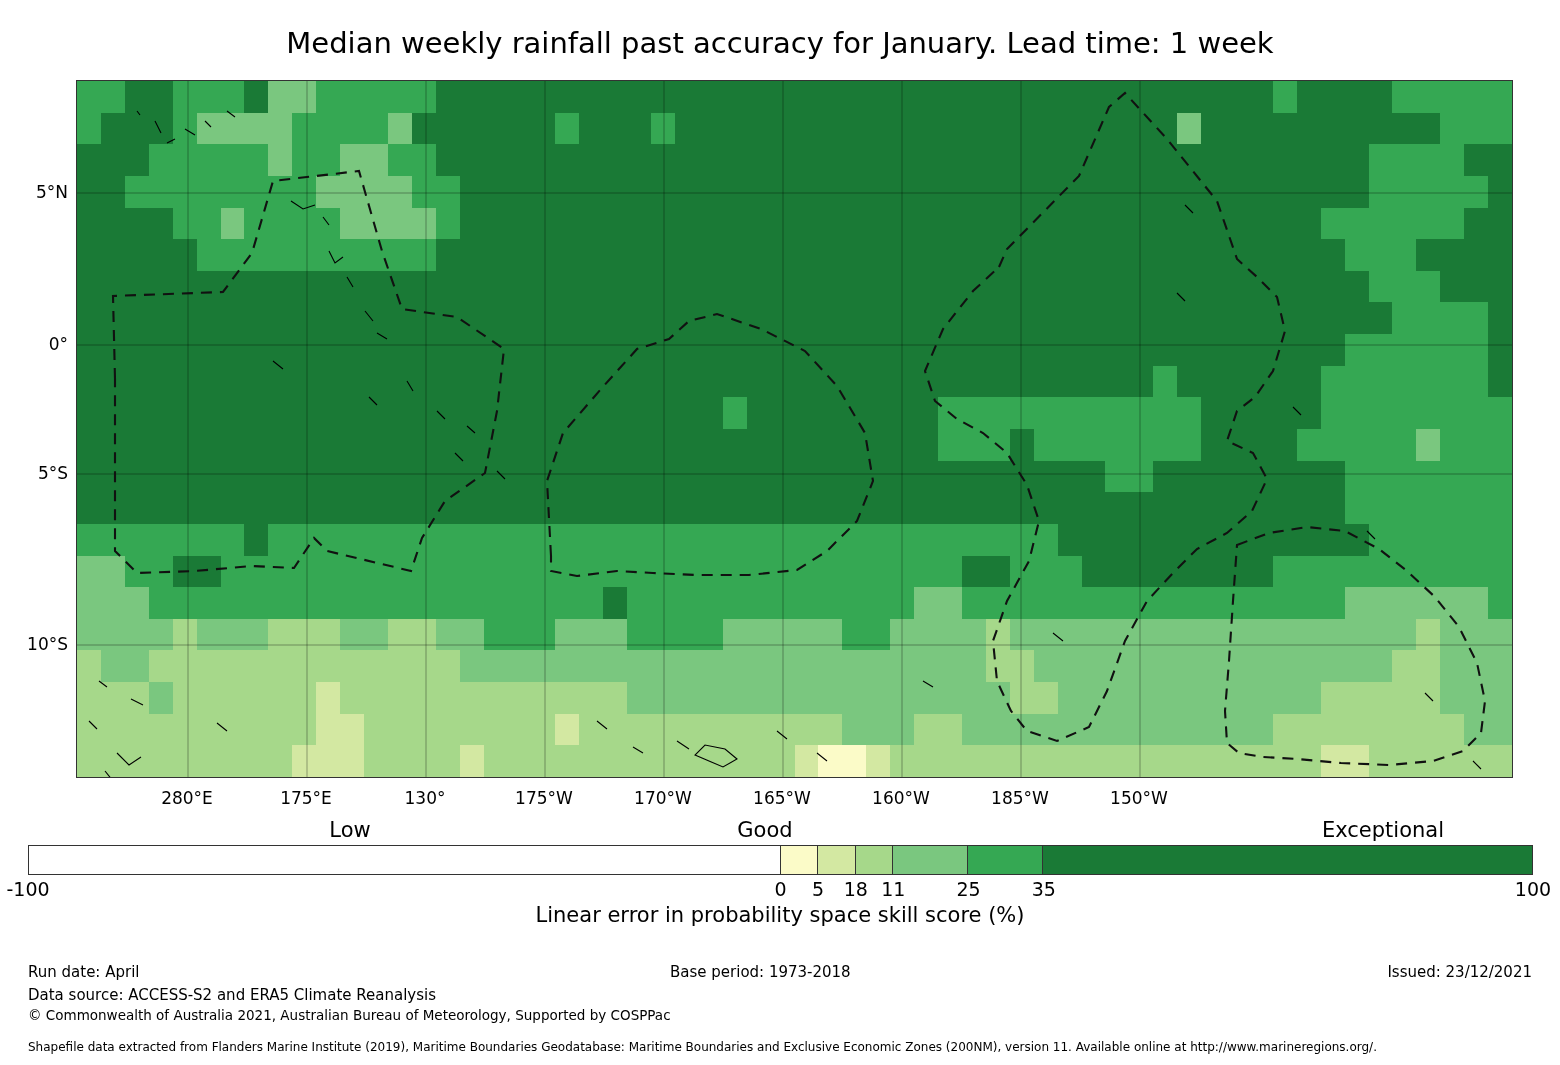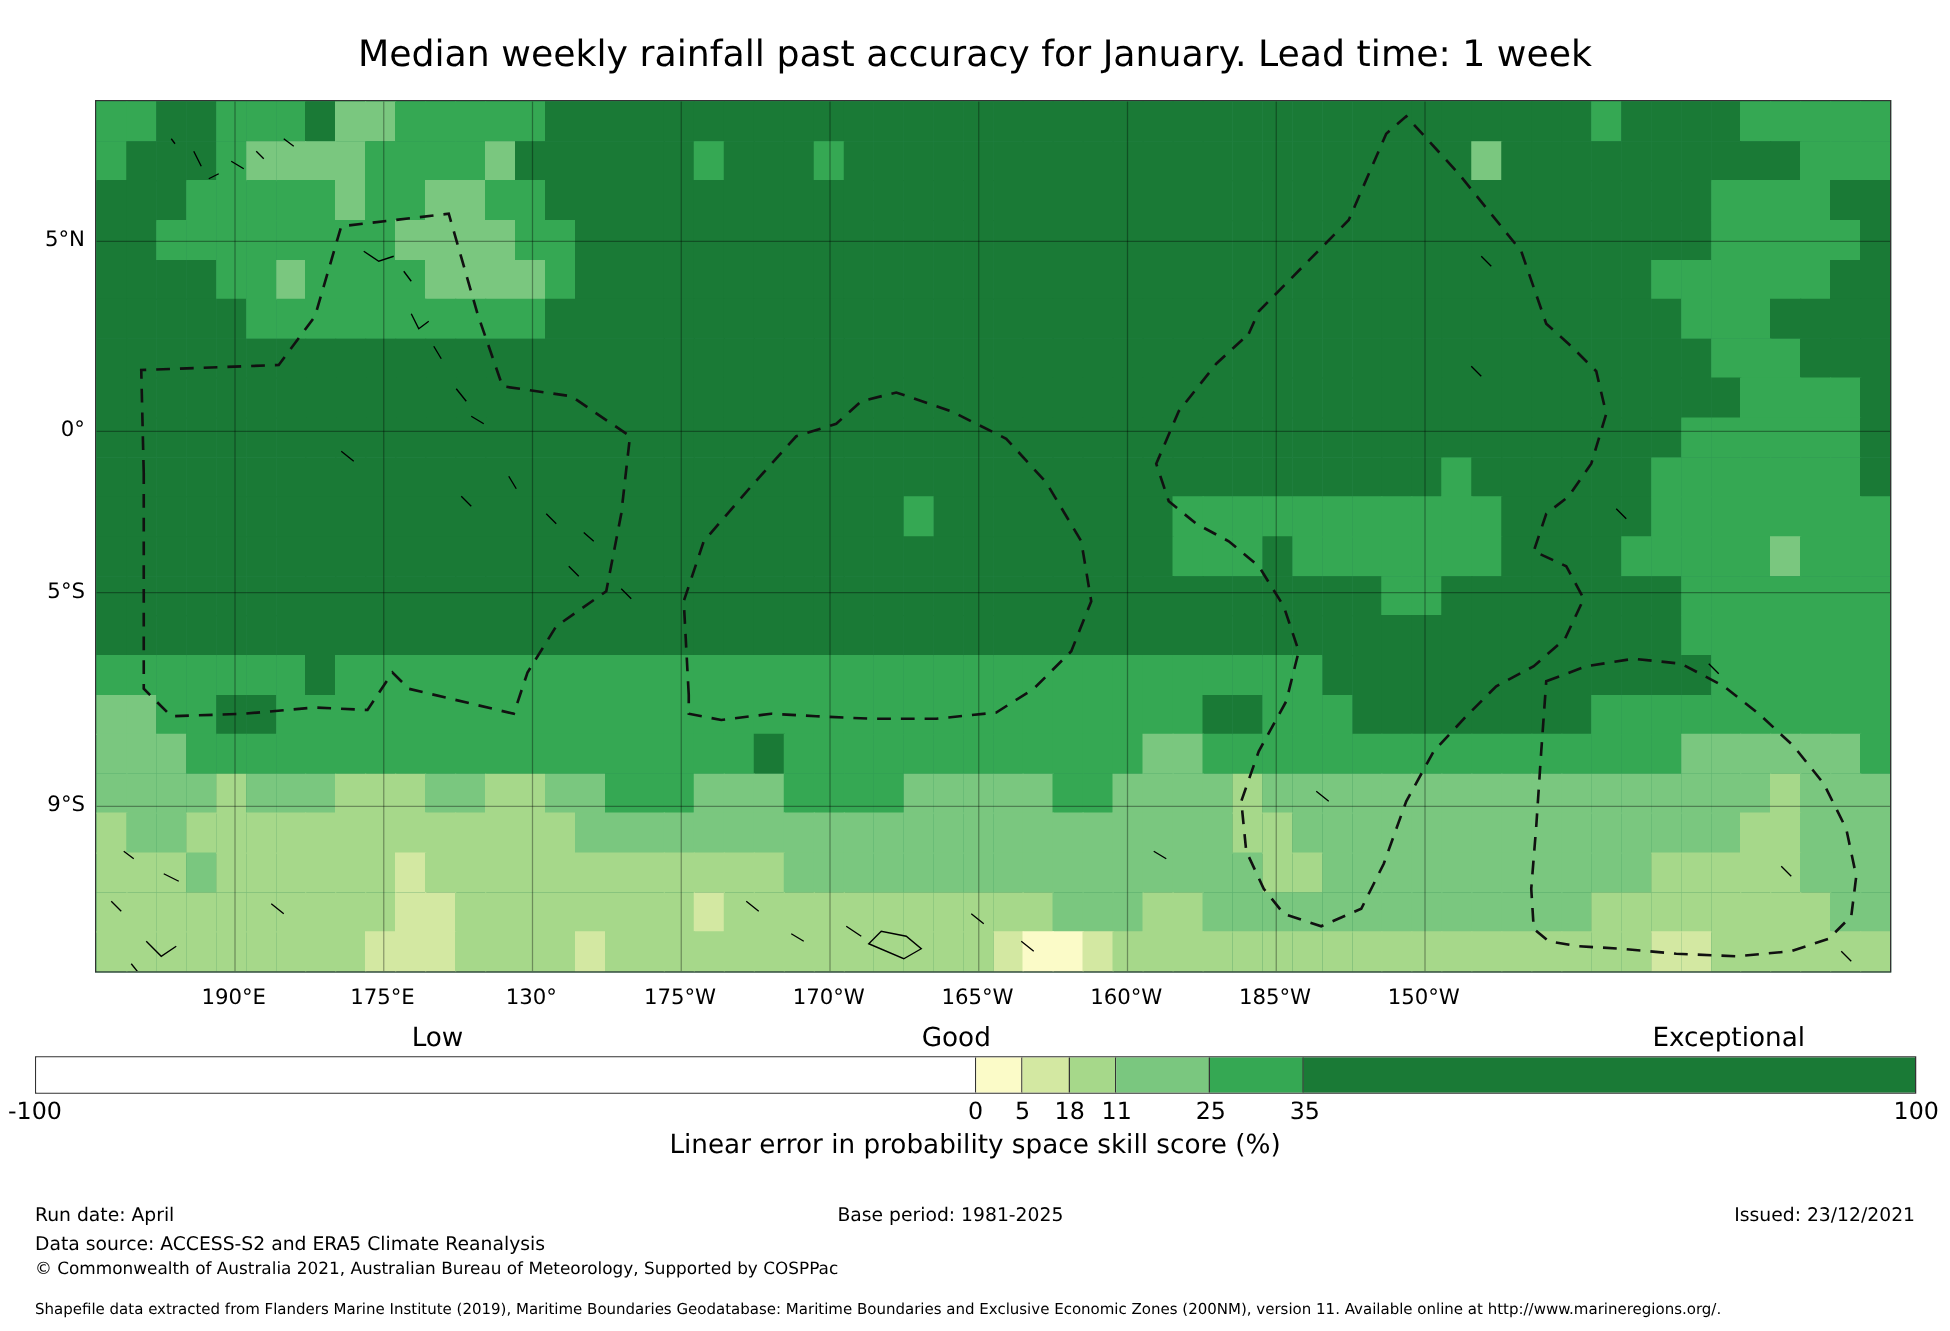--- a/index.html
+++ b/index.html
@@ -1437,35 +1437,35 @@
         M 700 650 L 710 658 M 740 672 L 750 680
         M 846 600 L 856 606 M 976 552 L 986 560
         M 1100 212 L 1108 220 M 1108 124 L 1116 132
         M 1216 326 L 1224 334 M 1290 450 L 1298 458
         M 1348 612 L 1356 620 M 1396 680 L 1404 688"></path>
     </g>
   </svg>
 </div>
 
 <div id="xticks">
-    <div class="xtick" style="left: 187px;">190°E</div>
+    <div class="xtick" style="left: 187px;">280°E</div>
     <div class="xtick" style="left: 306px;">175°E</div>
     <div class="xtick" style="left: 425px;">130°</div>
     <div class="xtick" style="left: 544px;">175°W</div>
     <div class="xtick" style="left: 663px;">170°W</div>
     <div class="xtick" style="left: 782px;">165°W</div>
     <div class="xtick" style="left: 901px;">160°W</div>
     <div class="xtick" style="left: 1020px;">185°W</div>
     <div class="xtick" style="left: 1139px;">150°W</div>
   </div>
 <div id="yticks">
     <div class="ytick" style="top: 192px;">5°N</div>
     <div class="ytick" style="top: 344px;">0°</div>
     <div class="ytick" style="top: 473px;">5°S</div>
-    <div class="ytick" style="top: 644px;">9°S</div>
+    <div class="ytick" style="top: 644px;">10°S</div>
   </div>
 
 <div id="cbwrap">
   <div id="cbar">
       <div class="seg" style="width: 50%; background: rgb(255, 255, 255);"></div>
       <div class="seg" style="width: 2.5%; background: rgb(251, 251, 200);"></div>
       <div class="seg" style="width: 2.5%; background: rgb(211, 232, 162);"></div>
       <div class="seg" style="width: 2.5%; background: rgb(166, 216, 138);"></div>
       <div class="seg" style="width: 5%; background: rgb(122, 199, 127);"></div>
       <div class="seg" style="width: 5%; background: rgb(53, 168, 83);"></div>
@@ -1483,17 +1483,17 @@
     <div class="cbtick" style="left: 1533px;">100</div>
   </div>
 <div id="cbquals">
     <div class="cbqual" style="left: 350px;">Low</div>
     <div class="cbqual" style="left: 765px;">Good</div>
     <div class="cbqual" style="left: 1383px;">Exceptional</div>
   </div>
 <div id="cblabel">Linear error in probability space skill score (%)</div>
 
 <div class="foot" id="foot-run">Run date: April</div>
-<div class="foot" id="foot-base">Base period: 1981-2025</div>
+<div class="foot" id="foot-base">Base period: 1973-2018</div>
 <div class="foot" id="foot-issued">Issued: 23/12/2021</div>
 <div class="foot" id="foot-src">Data source: ACCESS-S2 and ERA5 Climate Reanalysis</div>
 <div class="foot" id="foot-copy">© Commonwealth of Australia 2021, Australian Bureau of Meteorology, Supported by COSPPac</div>
 <div class="foot" id="foot-shape">Shapefile data extracted from Flanders Marine Institute (2019), Maritime Boundaries Geodatabase: Maritime Boundaries and Exclusive Economic Zones (200NM), version 11. Available online at http://www.marineregions.org/.</div>
 
 </body></html>

